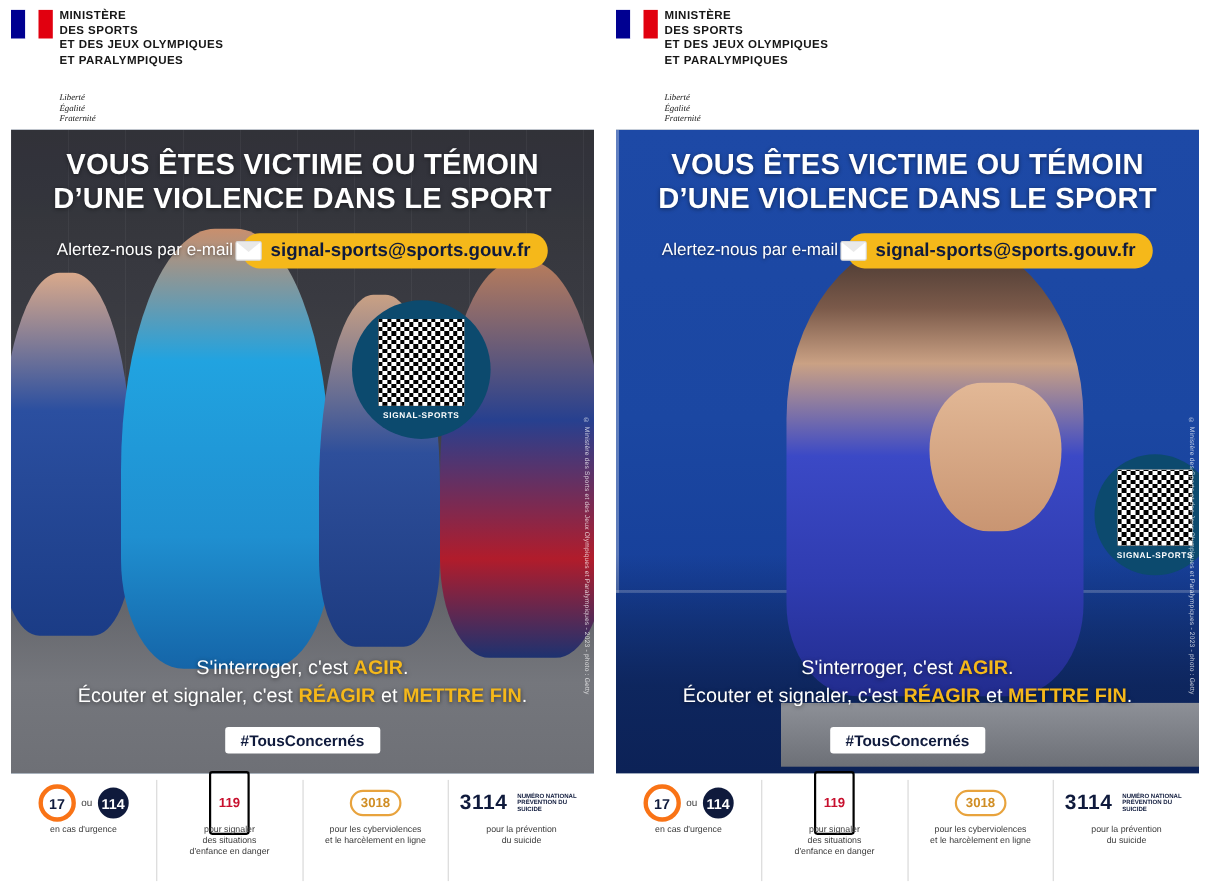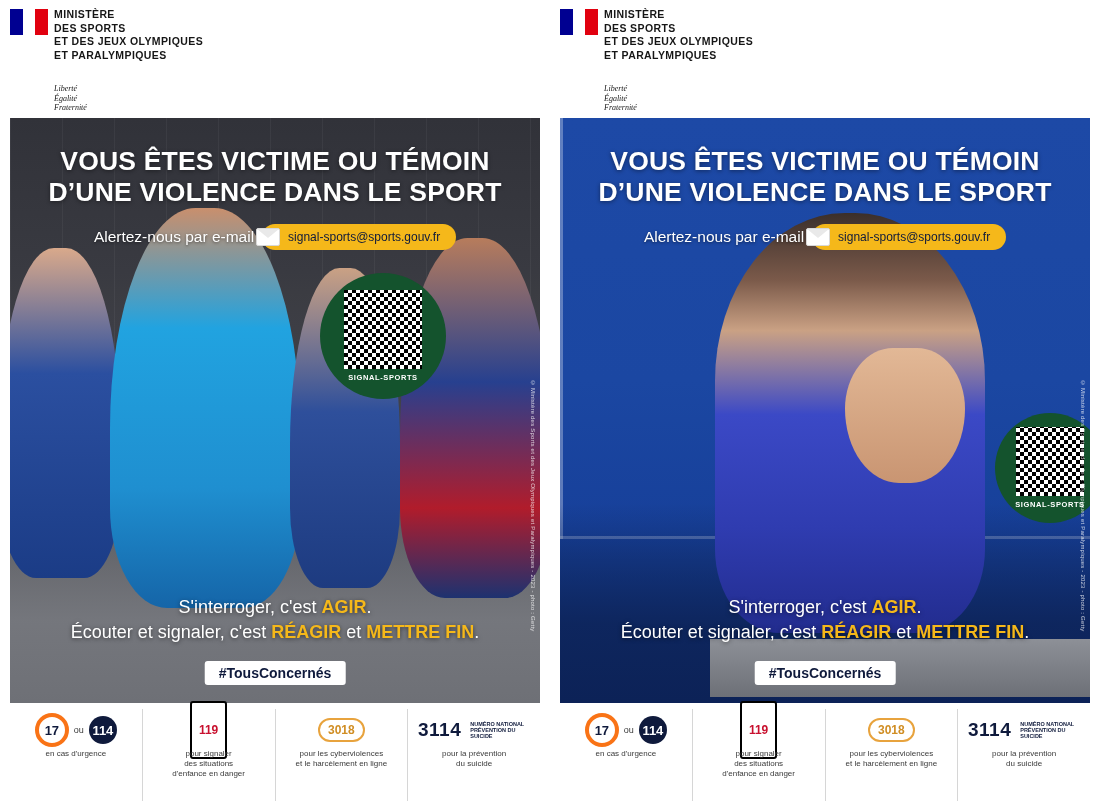--- a/index.html
+++ b/index.html
@@ -135,21 +135,21 @@
   .f-left-c { left: 280px; top: 150px; width: 110px; height: 320px; background: linear-gradient(180deg,#caa184 0%, #2e4f9b 45%, #1d3b80 100%); }
   .f-left-d { left: 390px; top: 120px; width: 150px; height: 360px; background: linear-gradient(180deg,#b77c5c 0%, #27408f 40%, #b11c2b 75%, #1d3270 100%); }
 
   .f-right-a { left: 155px; top: 95px; width: 270px; height: 420px; background: linear-gradient(180deg,#3b2f2b 0%, #7b5a4a 16%, #caa184 28%, #3b49c6 48%, #2f3cb0 75%, #222c8e 100%); border-radius: 48% 48% 24% 24% / 40% 40% 20% 20%; }
   .f-right-hands { left: 285px; top: 230px; width: 120px; height: 135px; background: linear-gradient(180deg,#e2b896 0%, #c99572 100%); border-radius: 40% 40% 45% 45% / 45% 45% 55% 55%; }
   .bench { position: absolute; left: 150px; bottom: 6px; width: 380px; height: 58px; background: linear-gradient(180deg,#8d9097 0%,#6d7077 100%); }
 
   
   .headline-wrap {
     position: absolute;
-    left: 0; right: 0; top: 28px;
+    left: 0; right: 0; top: 16px;
     text-align: center;
     padding: 0 18px;
   }
   .headline {
     font-family: "Liberation Sans", sans-serif;
     font-weight: bold;
     color: #ffffff;
     font-size: 26.5px;
     letter-spacing: 0.2px;
     line-height: 31px;
@@ -167,22 +167,22 @@
   .alert-label {
     color: #ffffff;
     font-size: 15.5px;
     font-weight: normal;
     text-shadow: 0 1px 3px rgba(0,0,0,.5);
   }
   .email-pill {
     position: relative;
     background: #f5b81a;
     color: #0f1a3c;
-    font-weight: normal;
-    font-size: 12px;
+    font-weight: bold;
+    font-size: 17px;
     border-radius: 999px;
     padding: 6px 16px 6px 26px;
     white-space: nowrap;
   }
   .email-pill .env {
     position: absolute;
     left: -6px;
     top: 50%;
     transform: translateY(-50%);
     width: 22px; height: 16px;
@@ -197,21 +197,21 @@
     width: 0; height: 0;
     border-left: 11px solid transparent;
     border-right: 11px solid transparent;
     border-top: 9px solid #e9e9e9;
   }
 
   
   .qr-badge {
     position: absolute;
     border-radius: 50%;
-    background: #14532d;
+    background: #0c4a6e;
     display: flex;
     flex-direction: column;
     align-items: center;
     justify-content: center;
   }
   .poster-left .qr-badge { left: 310px; top: 155px; width: 126px; height: 126px; }
   .poster-right .qr-badge { left: 435px; top: 295px; width: 110px; height: 110px; }
   .qr-img {
     width: 62%;
     aspect-ratio: 1 / 1;

